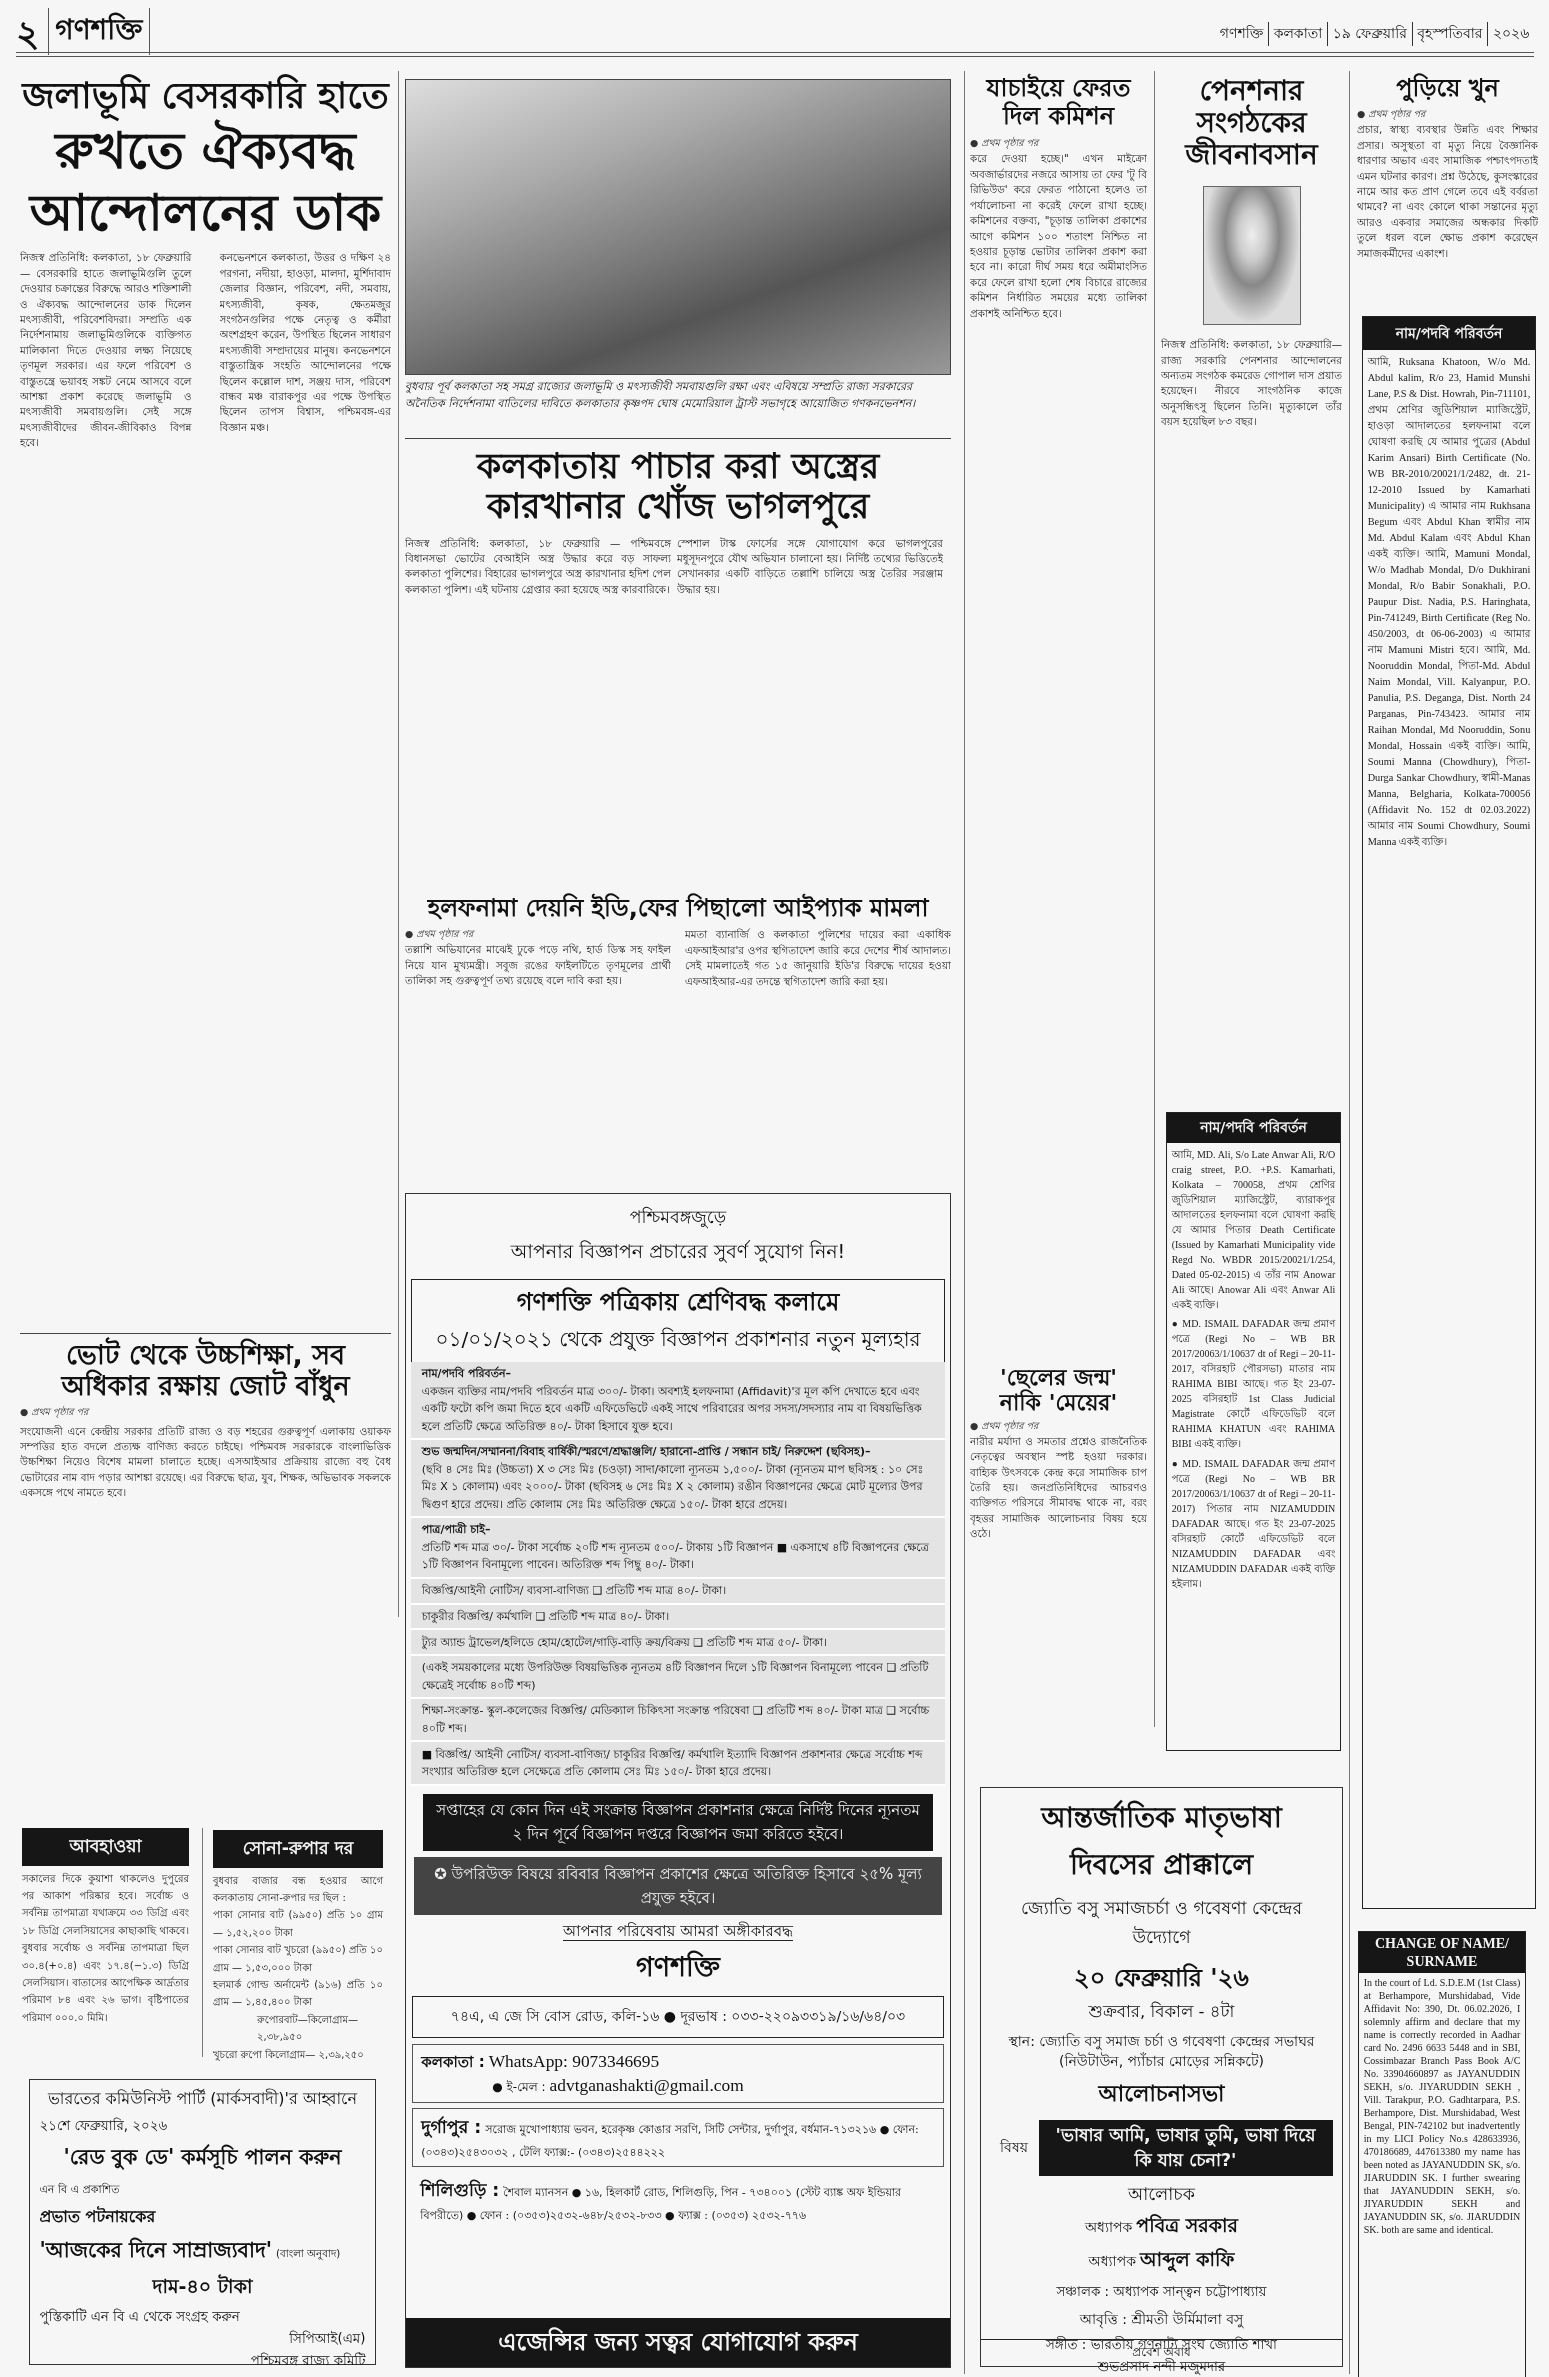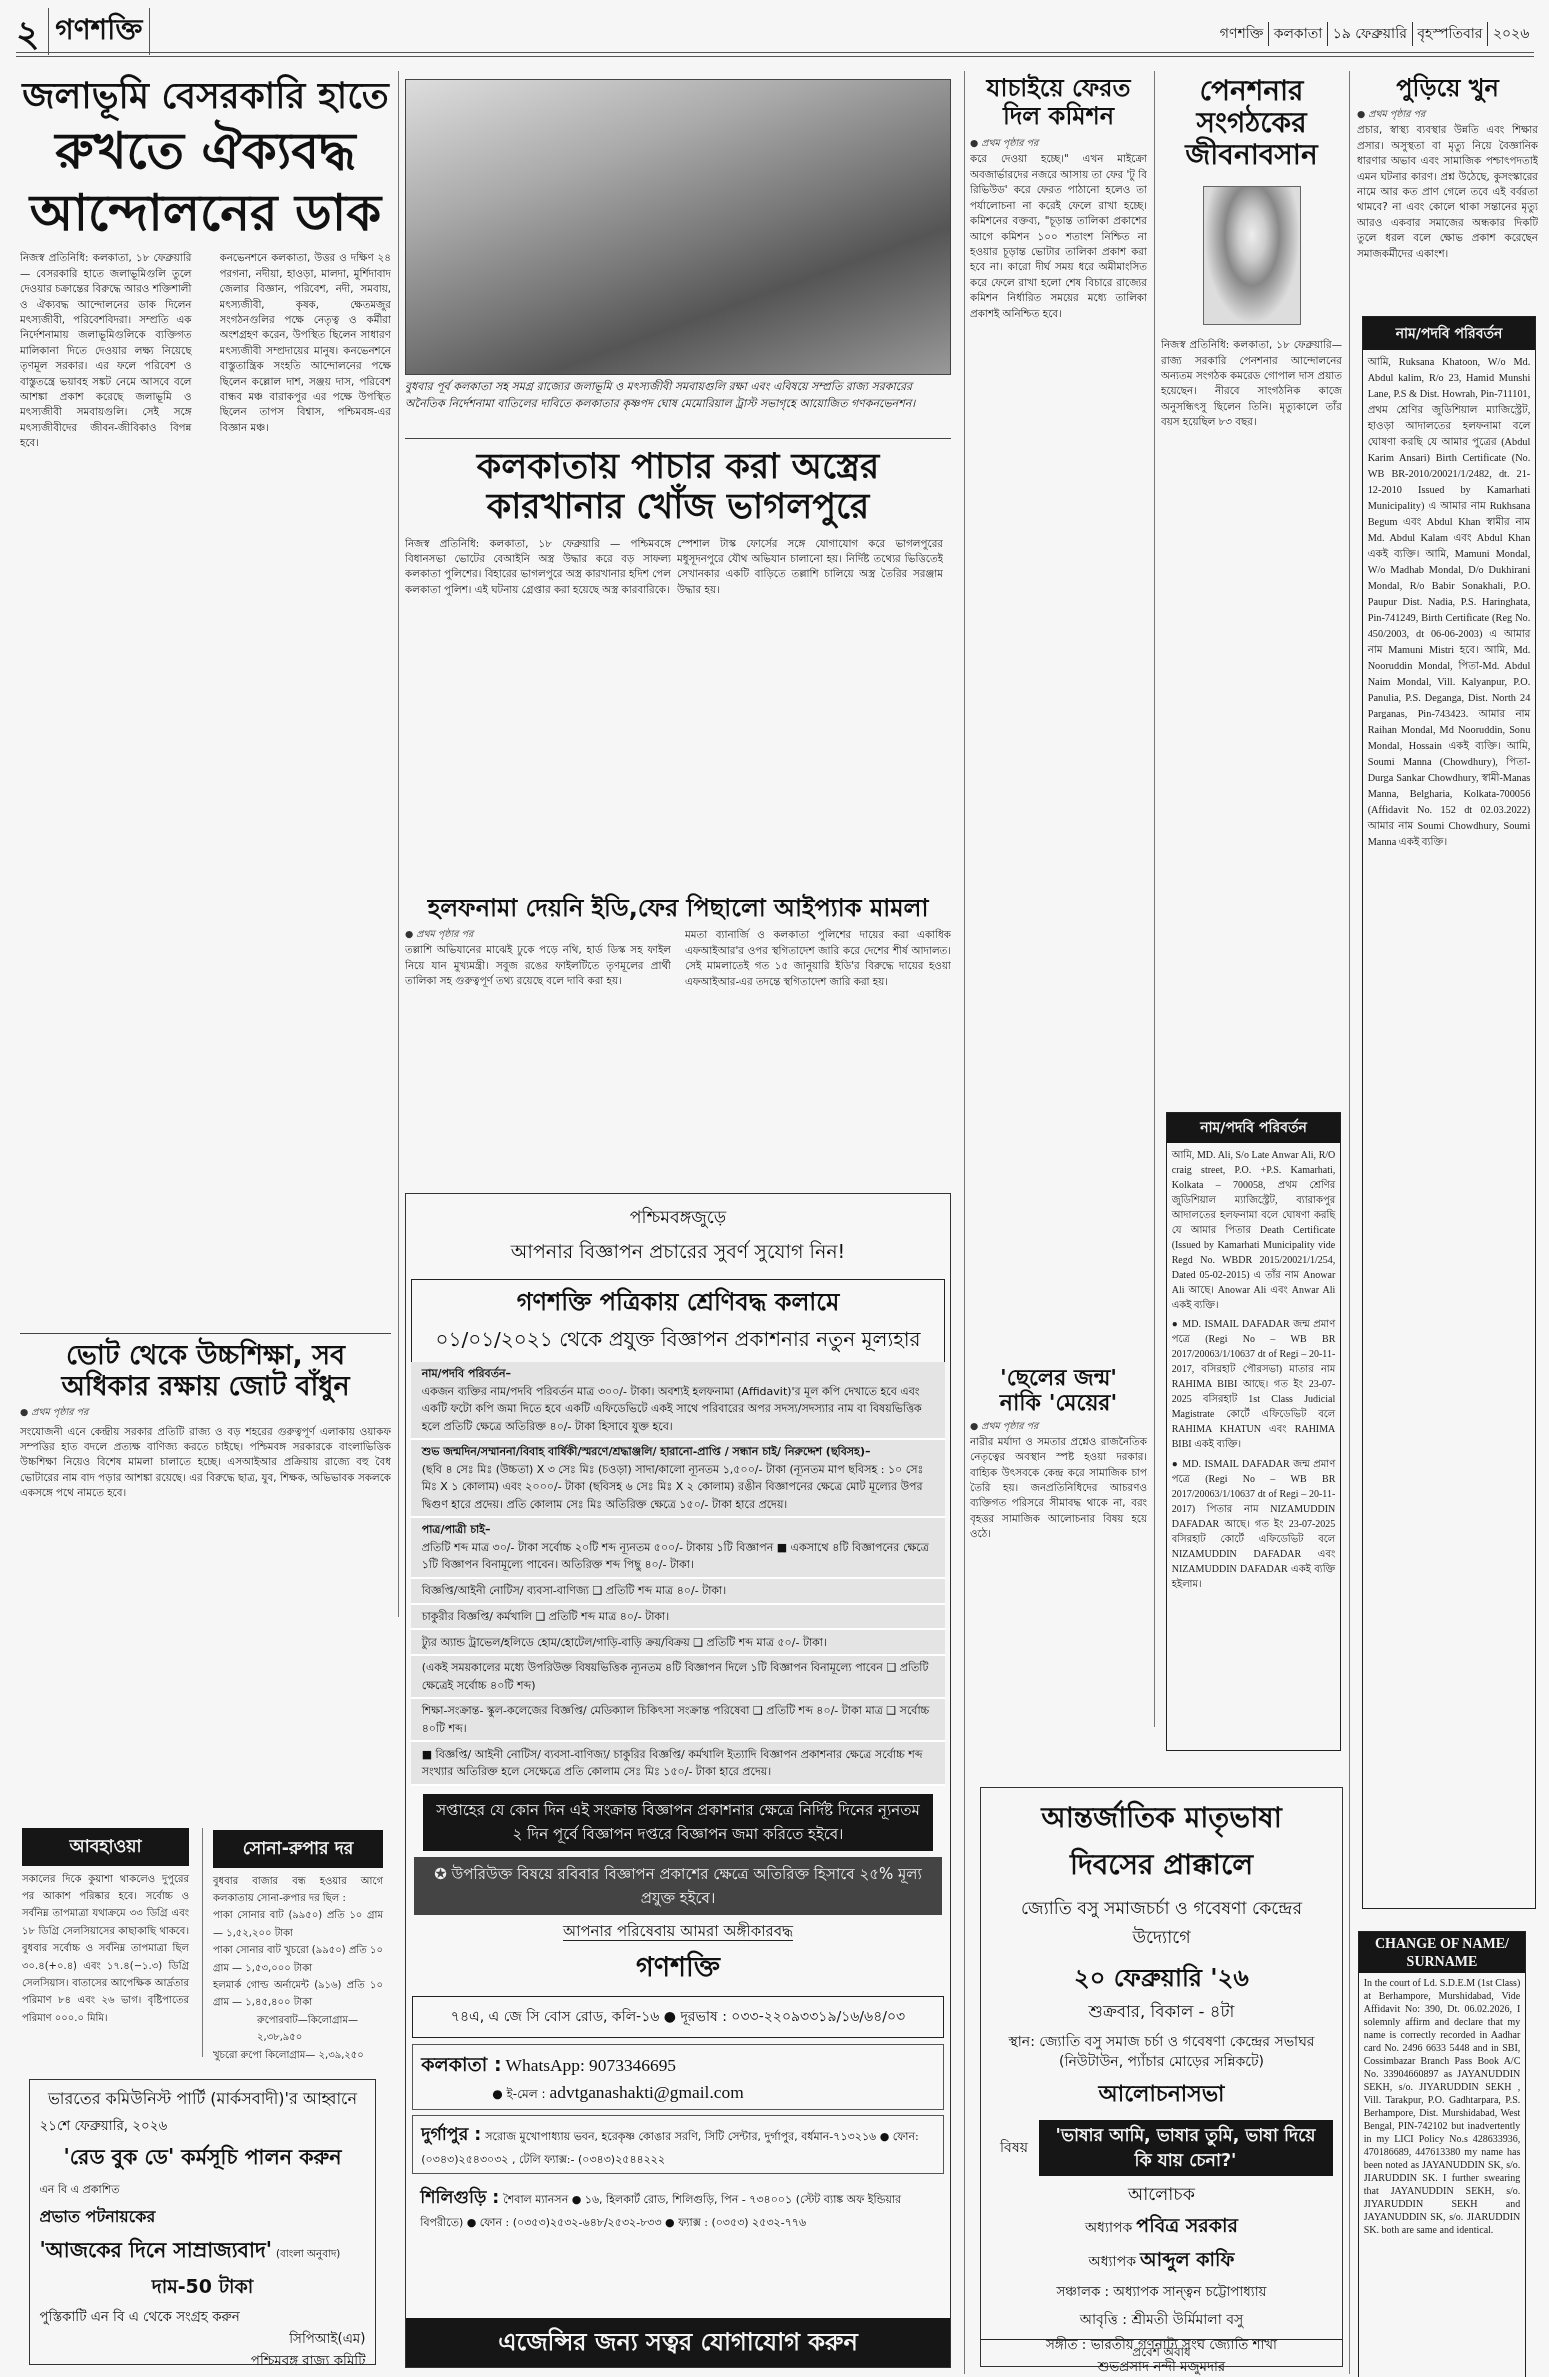--- a/index.html
+++ b/index.html
@@ -82,21 +82,21 @@
   <div class="body" style="font-size:10px;line-height:17.4px;">খুচরো রুপো কিলোগ্রাম— ২,৩৯,২৫০</div>
 </div>
 
 <div class="abs box sans" style="left:29px;top:2079px;width:347px;height:286px;padding:6.3px 9.5px;">
   <div class="center" style="font-size:16px;">ভারতের কমিউনিস্ট পার্টি (মার্কসবাদী)'র আহ্বানে</div>
   <div style="font-size:13.4px;margin-top:3.2px;">২১শে ফেব্রুয়ারি, ২০২৬</div>
   <div class="center" style="font-size:20.5px;font-weight:bold;margin-top:3.2px;">'রেড বুক ডে' কর্মসূচি পালন করুন</div>
   <div style="font-size:11px;margin-top:5px;">এন বি এ প্রকাশিত</div>
   <div style="font-size:16px;font-weight:bold;margin-top:4.7px;">প্রভাত পটনায়কের</div>
   <div style="margin-top:3.2px;"><span style="font-size:20.5px;font-weight:bold;">'আজকের দিনে সাম্রাজ্যবাদ'</span> <span style="font-size:10.3px;margin-top:18px;">(বাংলা অনুবাদ)</span></div>
-  <div class="center" style="font-size:19px;font-weight:bold;margin-top:3.2px;">দাম-50 টাকা</div>
+  <div class="center" style="font-size:19px;font-weight:bold;margin-top:3.2px;">দাম-৪০ টাকা</div>
   <div style="font-size:13.4px;margin-top:3.2px;">পুস্তিকাটি এন বি এ থেকে সংগ্রহ করুন</div>
   <div style="font-size:13.4px;text-align:right;">সিপিআই(এম)</div>
   <div style="font-size:13.4px;text-align:right;">পশ্চিমবঙ্গ রাজ্য কমিটি</div>
 </div>
 
 <div class="abs photo" style="left:405px;top:79px;width:546px;height:296px;"></div>
 <div class="abs caption" style="left:405px;top:379px;width:546px;">বুধবার পূর্ব কলকাতা সহ সমগ্র রাজ্যের জলাভূমি ও মৎস্যজীবী সমবায়গুলি রক্ষা এবং এবিষয়ে সম্প্রতি রাজ্য সরকারের অনৈতিক নির্দেশনামা বাতিলের দাবিতে কলকাতার কৃষ্ণপদ ঘোষ মেমোরিয়াল ট্রাস্ট সভাগৃহে আয়োজিত গণকনভেনশন।</div>
 <div class="abs" style="left:405px;top:438px;width:546px;border-top:1.6px solid #444;"></div>
 
 <div class="abs" style="left:405px;top:446px;width:546px;">
@@ -145,21 +145,21 @@
     <div class="adrow">(একই সময়কালের মধ্যে উপরিউক্ত বিষয়ভিত্তিক ন্যূনতম ৪টি বিজ্ঞাপন দিলে ১টি বিজ্ঞাপন বিনামূল্যে পাবেন ❑ প্রতিটি ক্ষেত্রেই সর্বোচ্চ ৪০টি শব্দ)</div>
     <div class="adrow">শিক্ষা-সংক্রান্ত- স্কুল-কলেজের বিজ্ঞপ্তি/ মেডিক্যাল চিকিৎসা সংক্রান্ত পরিষেবা ❑ প্রতিটি শব্দ ৪০/- টাকা মাত্র ❑ সর্বোচ্চ ৪০টি শব্দ।</div>
     <div class="adrow">■ বিজ্ঞপ্তি/ আইনী নোটিস/ ব্যবসা-বাণিজ্য/ চাকুরির বিজ্ঞপ্তি/ কর্মখালি ইত্যাদি বিজ্ঞাপন প্রকাশনার ক্ষেত্রে সর্বোচ্চ শব্দ সংখ্যার অতিরিক্ত হলে সেক্ষেত্রে প্রতি কোলাম সেঃ মিঃ ১৫০/- টাকা হারে প্রদেয়।</div>
   </div>
   <div class="blackbar" style="margin:8px 17.4px 0 17.4px;font-size:15px;line-height:24px;padding:4.7px 8px;font-weight:normal;">সপ্তাহের যে কোন দিন এই সংক্রান্ত বিজ্ঞাপন প্রকাশনার ক্ষেত্রে নির্দিষ্ট দিনের ন্যূনতম ২ দিন পূর্বে বিজ্ঞাপন দপ্তরে বিজ্ঞাপন জমা করিতে হইবে।</div>
   <div class="center sans" style="margin:6.3px 8px 0 8px;background:#444;color:#f2f2f2;font-size:15px;line-height:24px;padding:4.7px 8px;">✪ উপরিউক্ত বিষয়ে রবিবার বিজ্ঞাপন প্রকাশের ক্ষেত্রে অতিরিক্ত হিসাবে ২৫% মূল্য প্রযুক্ত হইবে।</div>
   <div class="center sans" style="font-size:15px;margin-top:4.7px;"><span style="border-bottom:1.6px solid #222;">আপনার পরিষেবায় আমরা অঙ্গীকারবদ্ধ</span></div>
   <div class="center sans" style="font-size:27px;font-weight:bold;margin-top:1.6px;">গণশক্তি</div>
   <div class="center sans" style="margin:4.7px 6.3px 0 6.3px;border:1.6px solid #222;font-size:14px;padding:8px 4.7px;">৭৪এ, এ জে সি বোস রোড, কলি-১৬ ● দূরভাষ : ০৩৩-২২০৯৩৩১৯/১৬/৬৪/০৩</div>
   <div style="margin:6.3px 6.3px 0 6.3px;border:0.8px solid #555;padding:4.7px 8px;">
-    <span class="sans" style="font-size:19px;font-weight:bold;">কলকাতা :</span>
+    <span class="sans" style="font-size:15px;font-weight:bold;">কলকাতা :</span>
     <span class="serif-en" style="font-size:17.4px;">WhatsApp: 9073346695</span>
     <div style="padding-left:71px;">
       <span class="sans" style="font-size:12px;">● ই-মেল :</span>
       <span class="serif-en" style="font-size:17.4px;">advtganashakti@gmail.com</span>
     </div>
   </div>
   <div style="margin:4.7px 6.3px 0 6.3px;border:0.8px solid #555;padding:4.7px 8px;">
     <span class="sans" style="font-size:17.4px;font-weight:bold;">দুর্গাপুর :</span>
     <span class="sans" style="font-size:11px;line-height:19px;">সরোজ মুখোপাধ্যায় ভবন, হরেকৃষ্ণ কোঙার সরণি, সিটি সেন্টার, দুর্গাপুর, বর্ধমান-৭১৩২১৬ ● ফোন: (০৩৪৩)২৫৪৩০৩২ , টেলি ফ্যাক্স:- (০৩৪৩)২৫৪৪২২২</span>
   </div>

